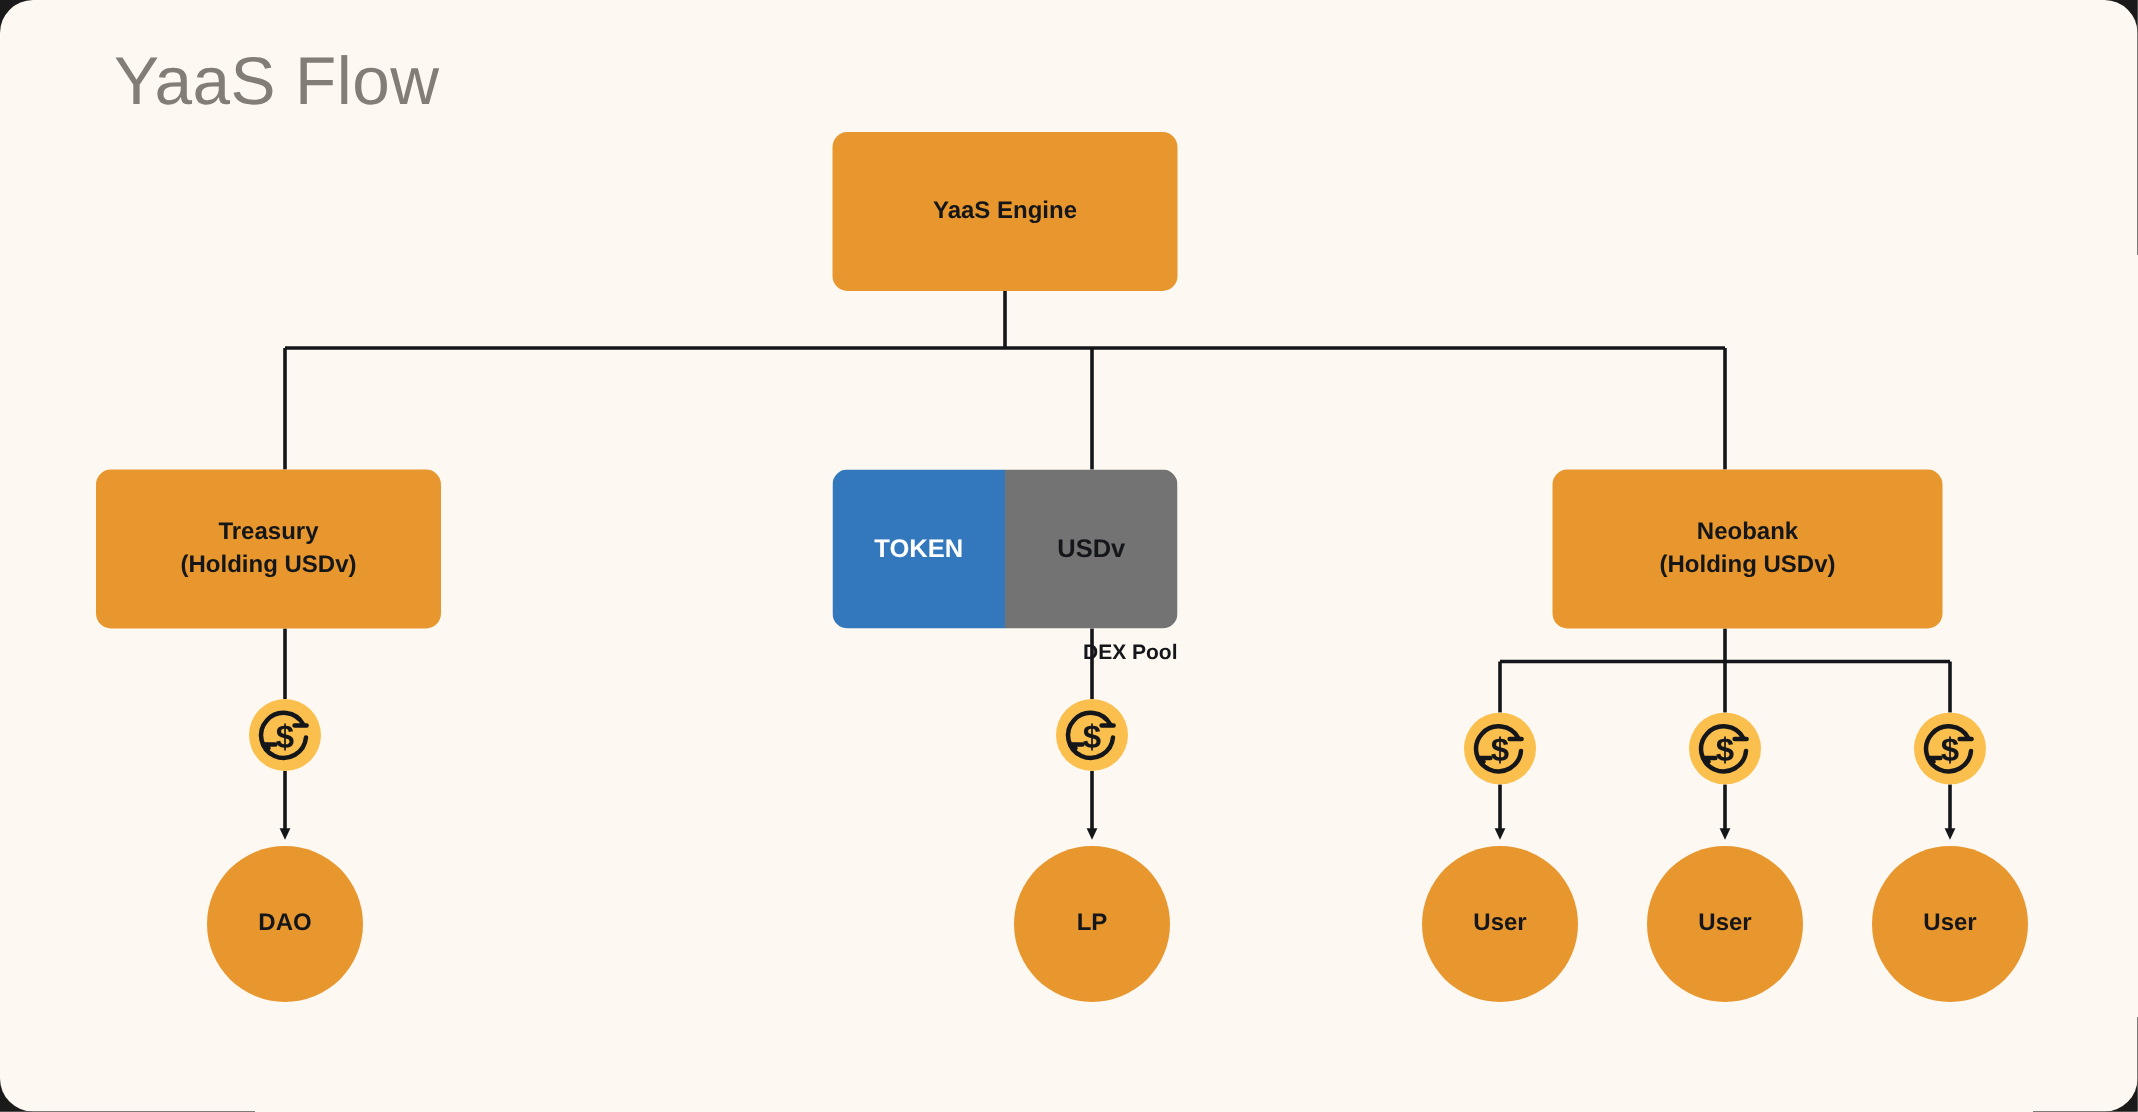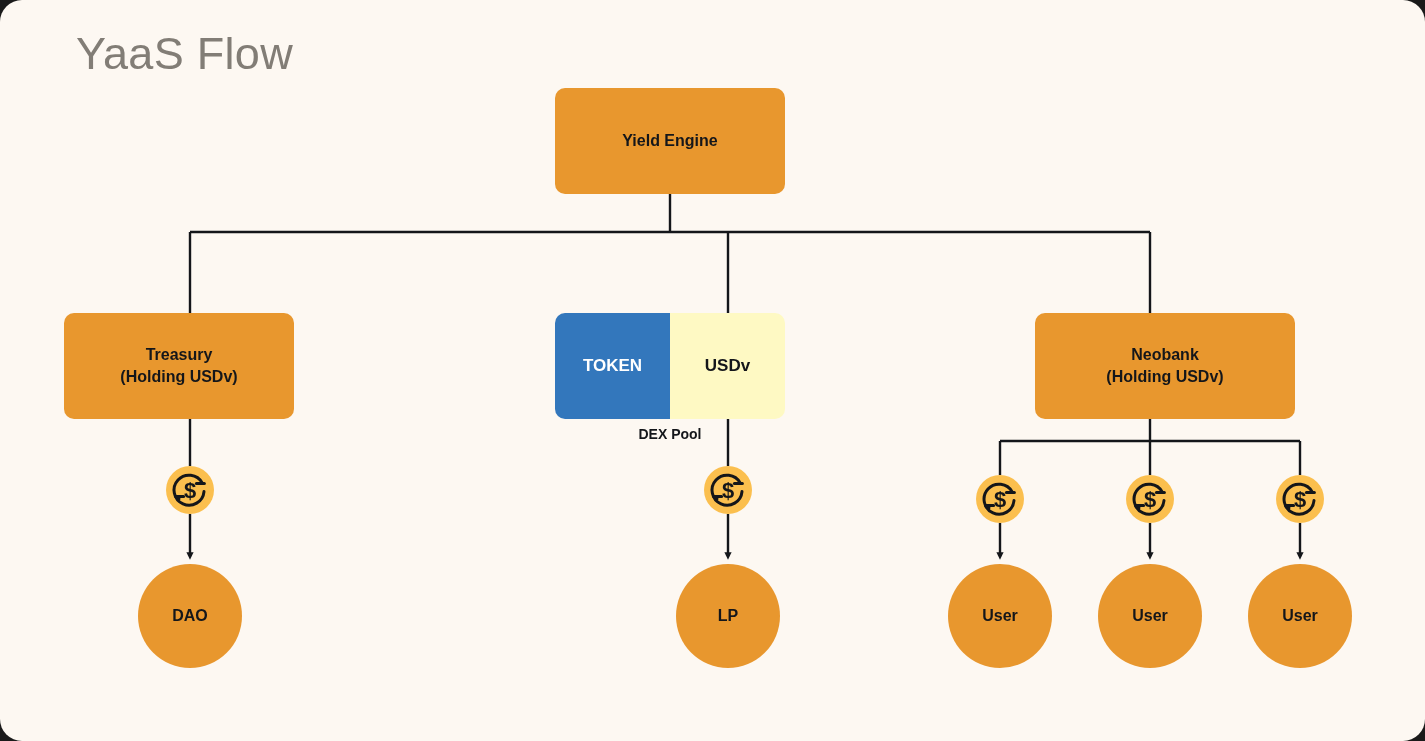--- a/index.html
+++ b/index.html
@@ -79,21 +79,21 @@
     justify-content: center;
     font-size: 17px;
     font-weight: bold;
     box-sizing: border-box;
   }
   .pool-left {
     background: #3377BC;
     color: #FFFFFF;
   }
   .pool-right {
-    background: #fef9c3;
+    background: #737373;
     color: #14161A;
   }
   .pool-label {
     position: absolute;
     font-size: 14px;
     font-weight: bold;
     color: #14161A;
     white-space: nowrap;
     text-align: center;
   }
@@ -145,42 +145,42 @@
       <path d="M 1150 441 L 1150 475"></path>
       <path d="M 1300 441 L 1300 475"></path>
 
       <path d="M 1000 523 L 1000 556" marker-end="url(#arrowhead)"></path>
       <path d="M 1150 523 L 1150 556" marker-end="url(#arrowhead)"></path>
       <path d="M 1300 523 L 1300 556" marker-end="url(#arrowhead)"></path>
     </g>
   </svg>
 
   <div class="node-box" style="left:555px; top:88px; width:230px; height:106px;">
-    <span class="node-label">Yield Engine</span>
+    <span class="node-label">YaaS Engine</span>
   </div>
 
   <div class="node-box" style="left:64px; top:313px; width:230px; height:106px;">
     <span class="node-label">Treasury
 (Holding USDv)</span>
   </div>
 
   <div class="node-box" style="left:1035px; top:313px; width:260px; height:106px;">
     <span class="node-label">Neobank
 (Holding USDv)</span>
   </div>
 
   <div class="pool-box" style="left:555px; top:313px; width:230px; height:106px;">
     <div class="pool-half pool-left" style="width:115px; height:106px;">
       <span>TOKEN</span>
     </div>
     <div class="pool-half pool-right" style="width:115px; height:106px;">
       <span>USDv</span>
     </div>
   </div>
-  <div class="pool-label" style="left:555px; top:426px; width:230px;">DEX Pool</div>
+  <div class="pool-label" style="left:555px; top:426px; width:230px;text-align:right;">DEX Pool</div>
 
   <div class="coin-icon" style="left:166px; top:466px;">
     <svg viewBox="0 0 48 48" width="48" height="48" xmlns="http://www.w3.org/2000/svg">
       <circle cx="24" cy="24" r="24" fill="#FBBF4E"></circle>
       <path d="M 36.2 17.0 A 15 15 0 1 0 38.0 25.6" fill="none" stroke="#14161A" stroke-width="3" stroke-linecap="round"></path>
       <path d="M 11.8 30.6 A 15 15 0 0 0 13.0 32.8" fill="none" stroke="#14161A" stroke-width="3" stroke-linecap="round"></path>
       <line x1="30.4" y1="17.6" x2="38.4" y2="17.6" stroke="#14161A" stroke-width="3" stroke-linecap="round"></line>
       <line x1="9.6" y1="30.4" x2="17.6" y2="30.4" stroke="#14161A" stroke-width="3" stroke-linecap="round"></line>
       <text x="24" y="32.4" text-anchor="middle" font-family="'Liberation Sans', sans-serif" font-size="22" font-weight="bold" fill="#14161A">$</text>
     </svg>

